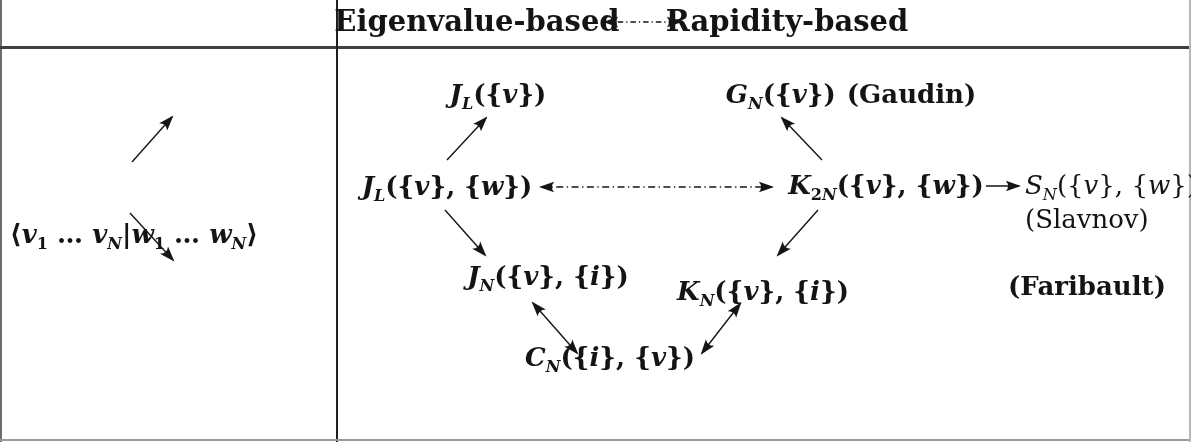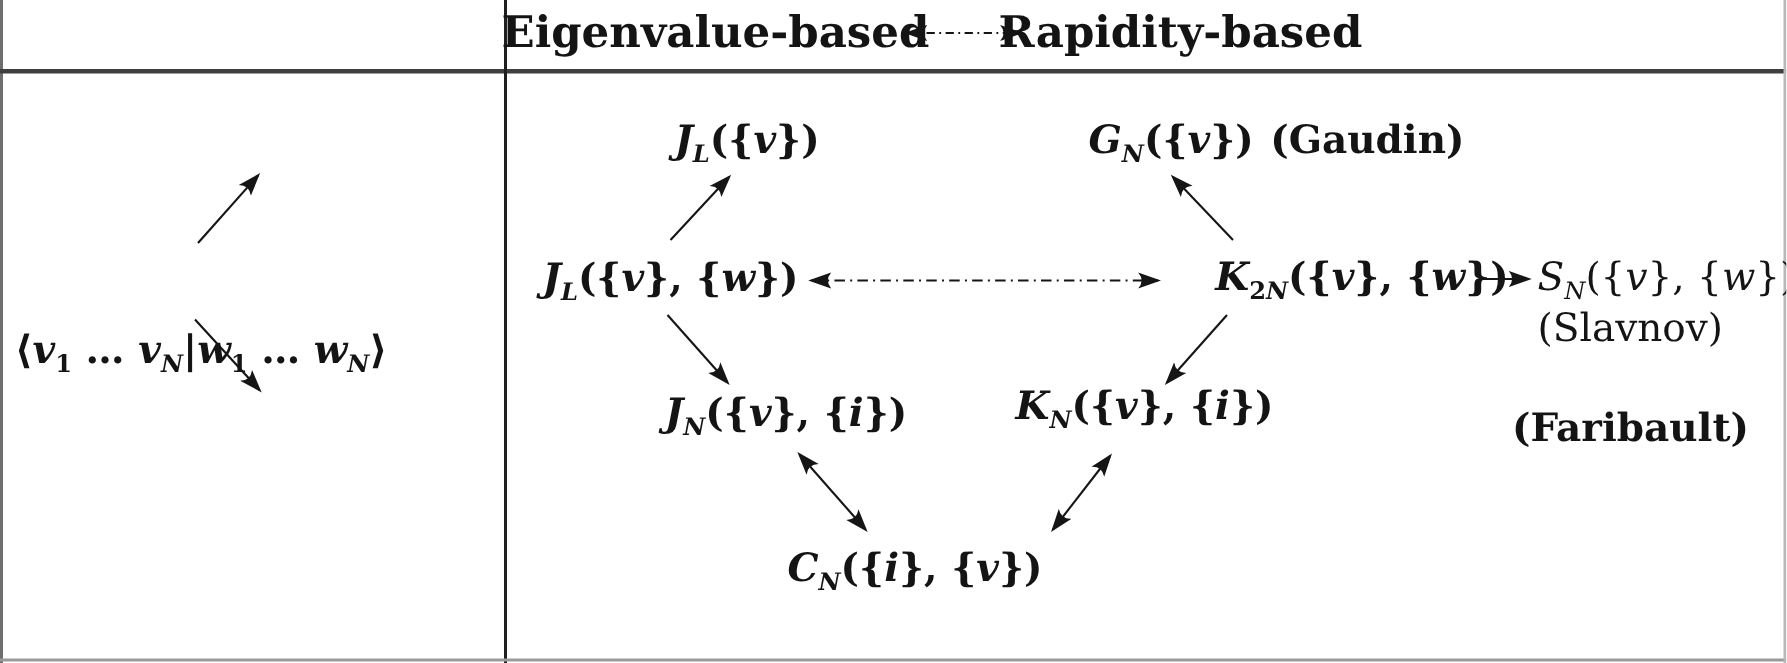--- a/index.html
+++ b/index.html
@@ -72,29 +72,29 @@
   <div class="node math" style="left:134px; top:187px;margin-top:48px;"><span>⟨</span><span class="it">v</span><sub>1</sub><span> … </span><span class="it">v</span><sub class="it">N</sub><span>|</span><span class="it">w</span><sub>1</sub><span> … </span><span class="it">w</span><sub class="it">N</sub><span>⟩</span></div>
 
   <div class="node math" style="left:498px; top:95px;"><span class="it">J</span><sub class="it">L</sub><span>({</span><span class="it">v</span><span>})</span></div>
 
   <div class="node" style="left:851px; top:95px;">
     <span class="math"><span class="it">G</span><sub class="it">N</sub><span>({</span><span class="it">v</span><span>})</span></span><span class="rm annot-gap">(Gaudin)</span>
   </div>
 
   <div class="node math" style="left:447px; top:187px;"><span class="it">J</span><sub class="it">L</sub><span>({</span><span class="it">v</span><span>}, {</span><span class="it">w</span><span>})</span></div>
 
-  <div class="node math" style="left:886px; top:186px;margin-left:22px;"><span class="it">K</span><sub>2</sub><sub class="it">N</sub><span>({</span><span class="it">v</span><span>}, {</span><span class="it">w</span><span>})</span></div>
+  <div class="node math" style="left:886px; top:186px;"><span class="it">K</span><sub>2</sub><sub class="it">N</sub><span>({</span><span class="it">v</span><span>}, {</span><span class="it">w</span><span>})</span></div>
 
   <div class="sn-block">
     <div class="math"><span class="it">S</span><sub class="it">N</sub><span>({</span><span class="it">v</span><span>}, {</span><span class="it">w</span><span>})</span></div>
     <div class="rm">(Slavnov)</div>
   </div>
 
   <div class="node rm" style="left:1087px; top:287px;text-align:right;">(Faribault)</div>
 
-  <div class="node math" style="left:524px; top:277px;"><span class="it">J</span><sub class="it">N</sub><span>({</span><span class="it">v</span><span>}, {</span><span class="it">i</span><span>})</span></div>
+  <div class="node math" style="left:548px; top:277px;"><span class="it">J</span><sub class="it">N</sub><span>({</span><span class="it">v</span><span>}, {</span><span class="it">i</span><span>})</span></div>
 
-  <div class="node math" style="left:763px; top:272px;"><span class="it">K</span><sub class="it">N</sub><span>({</span><span class="it">v</span><span>}, {</span><span class="it">i</span><span>})</span></div>
+  <div class="node math" style="left:763px; top:292px;"><span class="it">K</span><sub class="it">N</sub><span>({</span><span class="it">v</span><span>}, {</span><span class="it">i</span><span>})</span></div>
 
-  <div class="node math" style="left:610px; top:380px;"><span class="it">C</span><sub class="it">N</sub><span>({</span><span class="it">i</span><span>}, {</span><span class="it">v</span><span>})</span></div>
+  <div class="node math" style="left:610px; top:358px;"><span class="it">C</span><sub class="it">N</sub><span>({</span><span class="it">i</span><span>}, {</span><span class="it">v</span><span>})</span></div>
 
 
 </div>
 
 </body></html>

